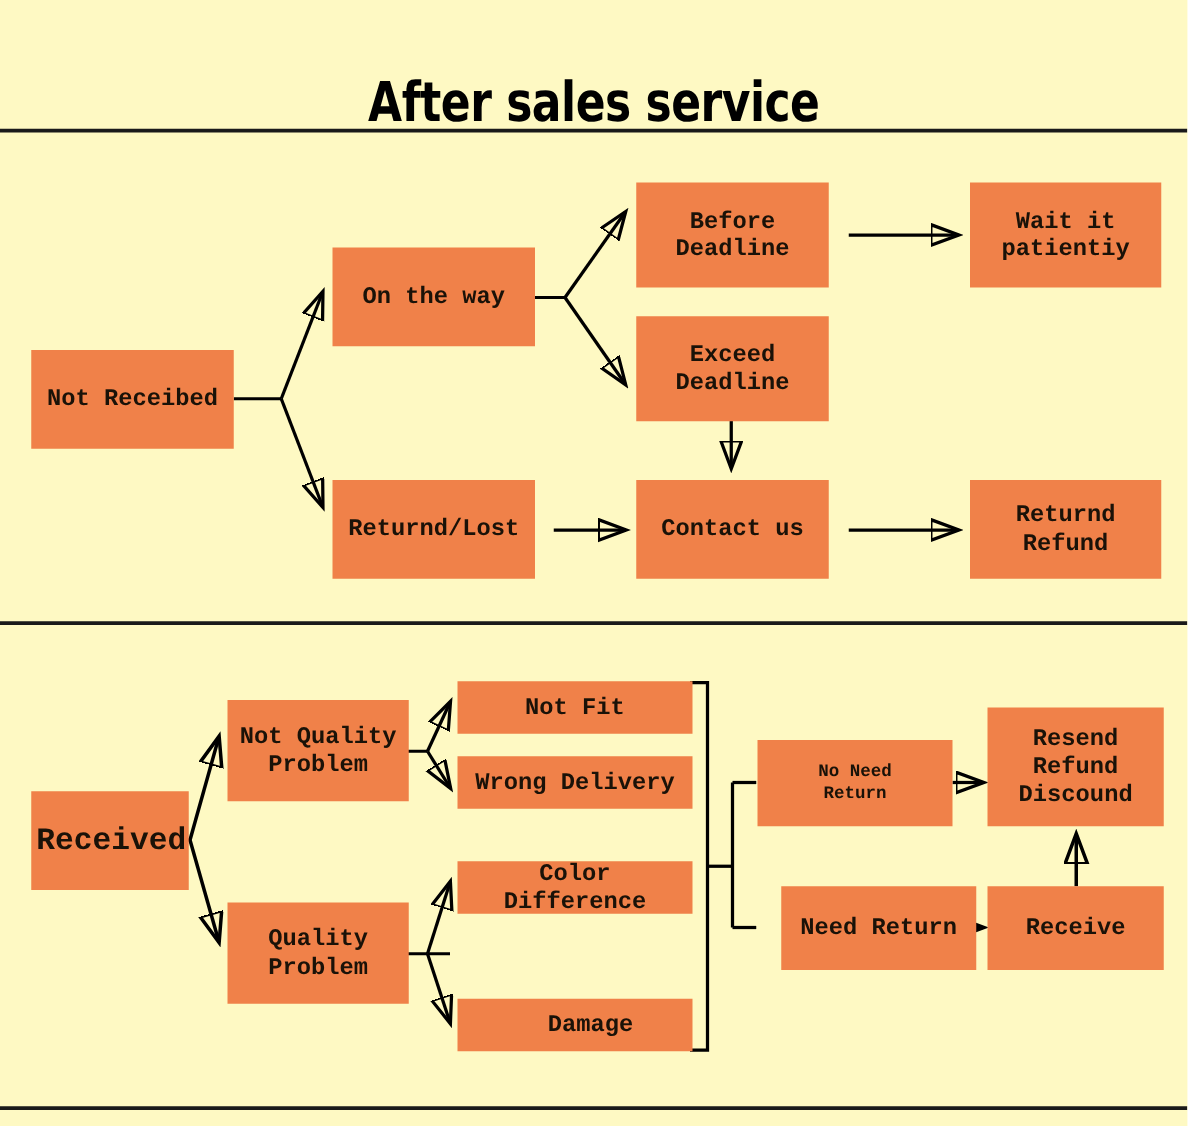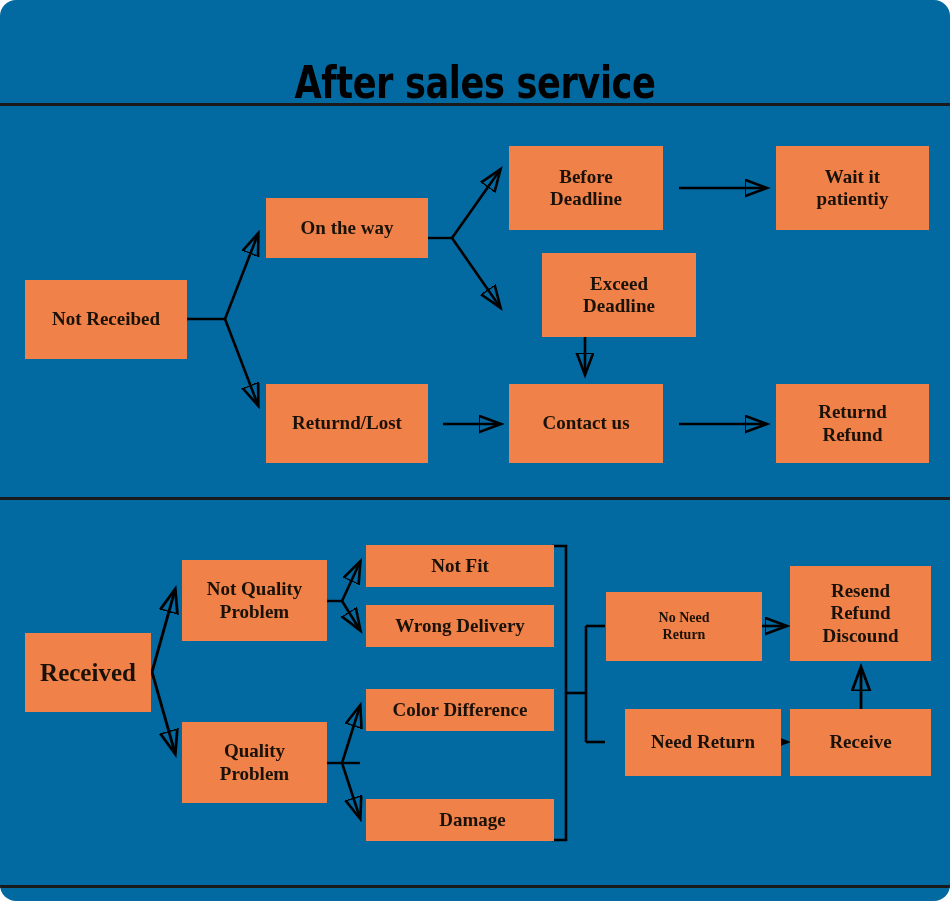--- a/index.html
+++ b/index.html
@@ -8,23 +8,22 @@
     padding: 0;
     background: #ffffff;
   }
   body {
     font-family: "DejaVu Sans", sans-serif;
   }
   #canvas {
     position: relative;
     width: 950px;
     height: 901px;
-    background: #0369a1;
+    background: #fef9c3;
     overflow: hidden;
-    border-radius: 16px;
   }
   .page-title {
     position: absolute;
     left: 0;
     top: 26px;
     width: 950px;
     text-align: center;
     font-family: "DejaVu Sans", sans-serif;
     font-weight: bold;
     font-size: 44px;
@@ -43,21 +42,21 @@
     background: #1a1a1a;
   }
   .divider.d1 { top: 103px; }
   .divider.d2 { top: 497px; }
   .divider.d3 { top: 885px; }
 
   .node {
     position: absolute;
     background: #f08149;
     color: #1a1208;
-    font-family: Liberation Serif, serif;
+    font-family: Liberation Mono, monospace;
     font-weight: bold;
     display: flex;
     align-items: center;
     justify-content: center;
     text-align: center;
     box-sizing: border-box;
     padding: 2px 4px;
     line-height: 1.18;
     white-space: pre-line;
   }
@@ -142,34 +141,34 @@
 
     <line x1="762" y1="742" x2="786" y2="742" stroke-width="2.8" marker-end="url(#arrowS)"></line>
 
     <line x1="861" y1="709" x2="861" y2="668" stroke-width="2.8" marker-end="url(#arrowS)"></line>
   </svg>
 
   <div class="node" style="left:25px; top:280px; width:162px; height:79px; font-size:19px;">
     <span class="lbl">Not Receibed</span>
   </div>
 
-  <div class="node" style="left:266px; top:198px; width:162px; height:60px; font-size:19px;">
+  <div class="node" style="left:266px; top:198px; width:162px; height:79px; font-size:19px;">
     <span class="lbl">On the way</span>
   </div>
 
   <div class="node" style="left:266px; top:384px; width:162px; height:79px; font-size:19px;">
     <span class="lbl">Returnd/Lost</span>
   </div>
 
   <div class="node" style="left:509px; top:146px; width:154px; height:84px; font-size:19px;">
     <span class="lbl">Before
 Deadline</span>
   </div>
 
-  <div class="node" style="left:509px; top:253px; width:154px; height:84px; font-size:19px;margin-left:33px;">
+  <div class="node" style="left:509px; top:253px; width:154px; height:84px; font-size:19px;">
     <span class="lbl">Exceed
 Deadline</span>
   </div>
 
   <div class="node" style="left:776px; top:146px; width:153px; height:84px; font-size:19px;">
     <span class="lbl">Wait it
 patientiy</span>
   </div>
 
   <div class="node" style="left:509px; top:384px; width:154px; height:79px; font-size:19px;">

